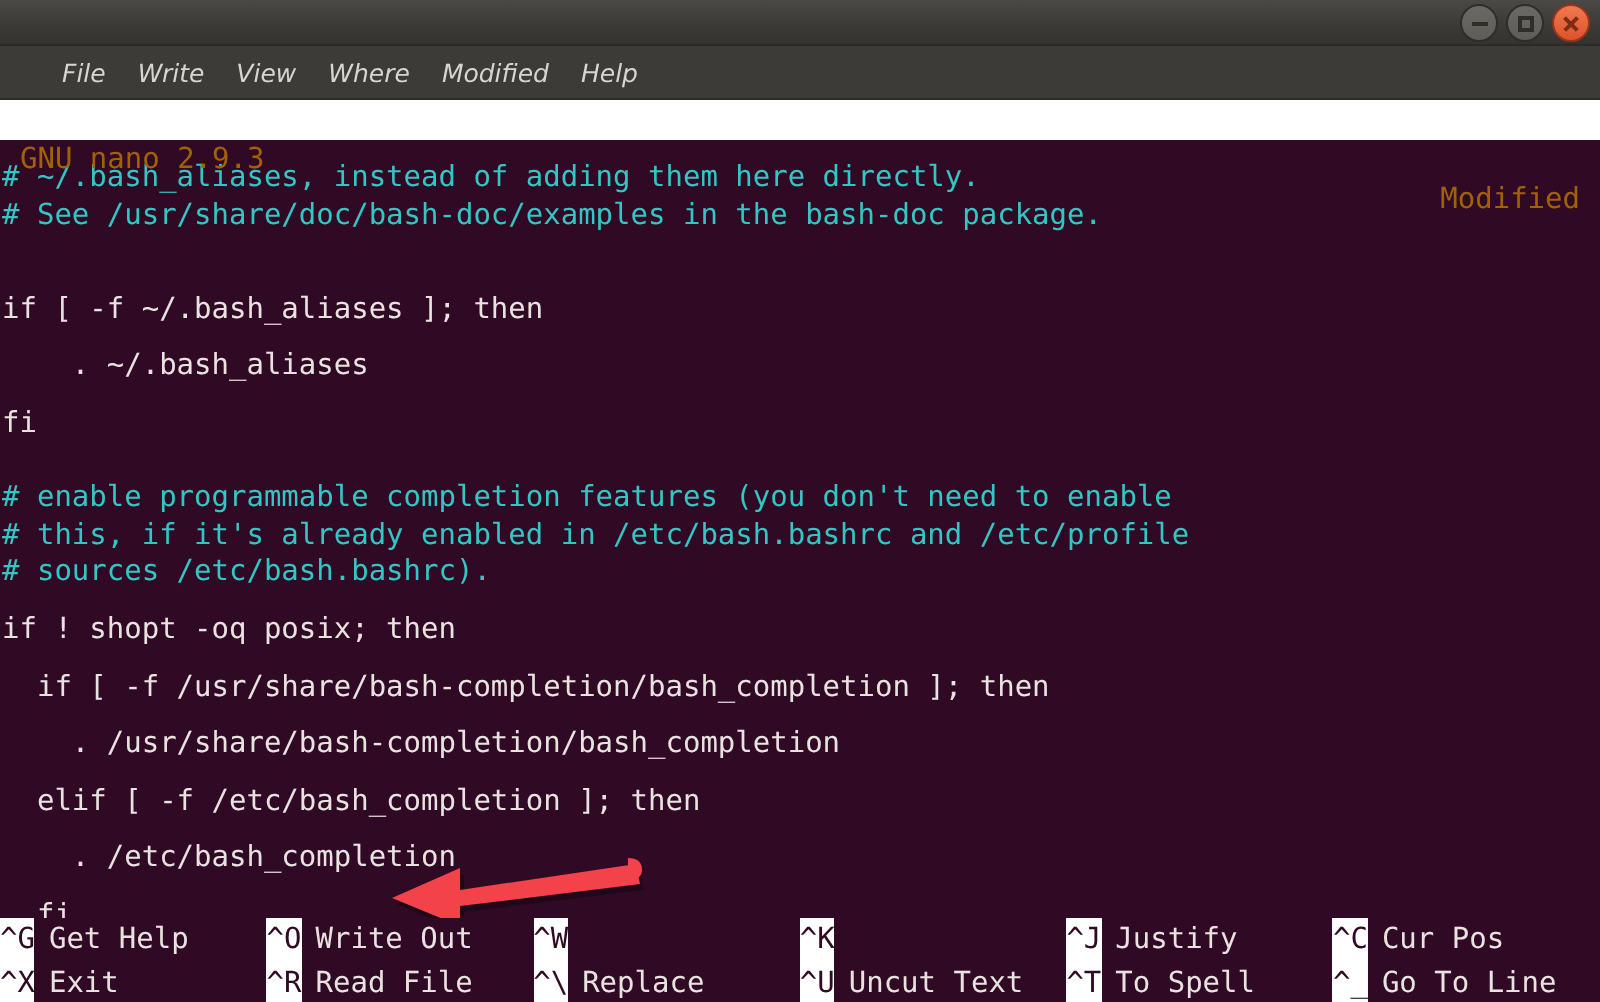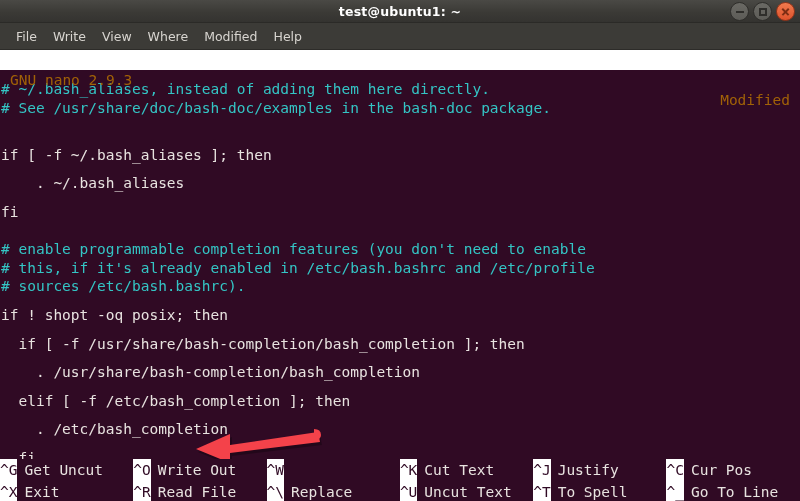--- a/index.html
+++ b/index.html
@@ -94,22 +94,23 @@
   }
   .wbtn.close .glyph:before { transform: rotate(45deg); }
   .wbtn.close .glyph:after  { transform: rotate(-45deg); }
 
   
   .menubar {
     height: 26px;
     background: #3c3b37;
     display: flex;
     align-items: center;
-    padding-left: 8px;
+    padding-left: 23px;
     border-bottom: 1px solid #2d2c29;
+    font-style: italic;
   }
   .menu-item {
     font-family: "DejaVu Sans", sans-serif;
     font-size: 12.5px;
     color: #d8d5d0;
     padding: 2px 8px;
     white-space: nowrap;
   }
 
   
@@ -198,21 +199,20 @@
     height: 22px;
     line-height: 22px;
   }
 </style>
 </head>
 <body>
 
 <div id="app">
 
   <div class="titlebar">
-    <span class="window-title">test@ubuntu1: ~</span>
     <div class="wincontrols">
       <span class="wbtn min">
         <span class="glyph"></span>
       </span>
       <span class="wbtn max">
         <span class="glyph"></span>
       </span>
       <span class="wbtn close">
         <span class="glyph"></span>
       </span>
@@ -240,24 +240,24 @@
     <svg class="arrow" viewBox="0 0 134 46">
       <g transform="translate(2,4)">
         <path d="M 128 6 L 40 19 L 40 8 L 6 23 L 40 37 L 40 27 L 130 16 Z" fill="#000000" opacity="0.28" transform="translate(2,3)"></path>
         <path d="M 128 6 L 40 19 L 40 8 L 6 23 L 40 37 L 40 27 L 130 16 Z" fill="#f4424a"></path>
         <path d="M 124 3 Q 131 3 131 9 Q 131 14 124 14 Z" fill="#f4424a"></path>
       </g>
     </svg>
 
     <div class="shortcuts">
       <div class="sc-row" id="sc-row-1">
-          <div class="sc-cell"><span class="sc-key">^G</span><span class="sc-label">Get Uncut</span></div>
+          <div class="sc-cell"><span class="sc-key">^G</span><span class="sc-label">Get Help</span></div>
           <div class="sc-cell"><span class="sc-key">^O</span><span class="sc-label">Write Out</span></div>
           <div class="sc-cell"><span class="sc-key">^W</span></div>
-          <div class="sc-cell"><span class="sc-key">^K</span><span class="sc-label">Cut Text</span></div>
+          <div class="sc-cell"><span class="sc-key">^K</span></div>
           <div class="sc-cell"><span class="sc-key">^J</span><span class="sc-label">Justify</span></div>
           <div class="sc-cell"><span class="sc-key">^C</span><span class="sc-label">Cur Pos</span></div>
         </div>
       <div class="sc-row" id="sc-row-2">
           <div class="sc-cell"><span class="sc-key">^X</span><span class="sc-label">Exit</span></div>
           <div class="sc-cell"><span class="sc-key">^R</span><span class="sc-label">Read File</span></div>
           <div class="sc-cell"><span class="sc-key">^\</span><span class="sc-label">Replace</span></div>
           <div class="sc-cell"><span class="sc-key">^U</span><span class="sc-label">Uncut Text</span></div>
           <div class="sc-cell"><span class="sc-key">^T</span><span class="sc-label">To Spell</span></div>
           <div class="sc-cell"><span class="sc-key">^_</span><span class="sc-label">Go To Line</span></div>

